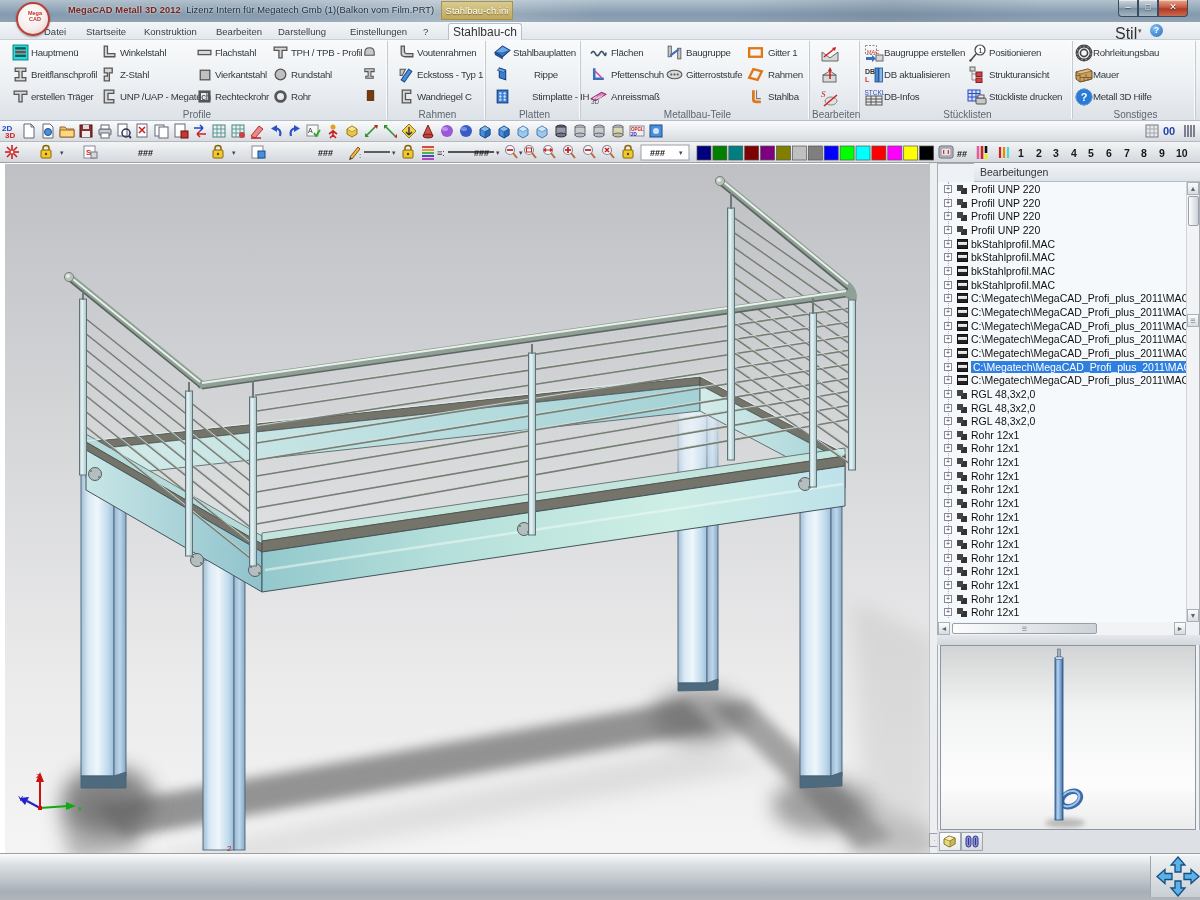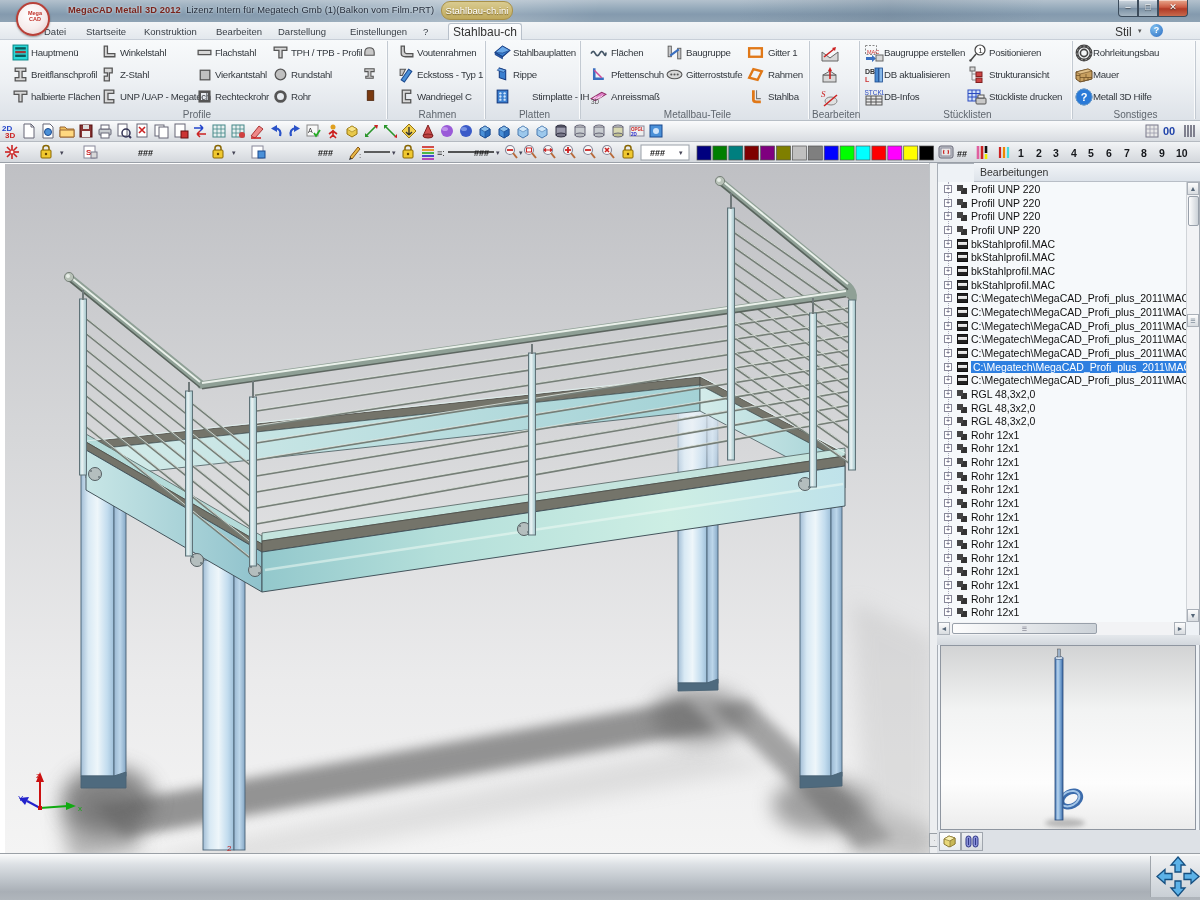--- a/index.html
+++ b/index.html
@@ -6,31 +6,31 @@
 #page{position:absolute;left:0;top:0;width:1200px;height:900px}
 .abs{position:absolute}
 
 #titlebar{left:0;top:0;width:1200px;height:22px;background:linear-gradient(180deg,#b3c1cd 0%,#94a9ba 40%,#849aae 65%,#8fa3b4 100%)}
 #titlebar .sheen{left:260px;top:0;width:420px;height:22px;background:linear-gradient(115deg,rgba(255,255,255,0) 0%,rgba(255,255,255,.25) 45%,rgba(255,255,255,0) 80%)}
 #titlebar .sheen2{left:700px;top:0;width:380px;height:22px;background:linear-gradient(100deg,rgba(70,90,110,0) 10%,rgba(70,90,110,.18) 50%,rgba(70,90,110,0) 90%)}
 #logo{left:16px;top:2px;width:34px;height:34px;border-radius:50%;background:radial-gradient(circle at 40% 35%,#ffffff 0%,#f6ecec 55%,#e0c8c8 100%);border:2px solid #b84038;z-index:60;box-shadow:0 1px 2px rgba(0,0,0,.35)}
 #logo .t{left:2px;top:7px;width:30px;font-size:5.5px;line-height:5.5px;color:#c03028;font-weight:bold;text-align:center}
 #title-text{left:68px;top:5px;font-size:9.3px;color:#252e3c;text-shadow:0 0 3px rgba(255,255,255,.8);letter-spacing:0.1px}
 #title-text b{color:#7a241c;font-weight:bold}
-#inibox{left:441px;top:1px;width:72px;height:19px;background:linear-gradient(180deg,#d9cb90,#bfa95c);border-radius:9px;border:1px solid #a8914a;color:#fff;font-size:9.5px;text-align:center;line-height:17px;text-shadow:0 1px 1px rgba(90,70,20,.8)}
+#inibox{left:441px;top:1px;width:72px;height:19px;background:linear-gradient(180deg,#d9cb90,#bfa95c);border-radius:0;border:1px solid #a8914a;color:#fff;font-size:9.5px;text-align:center;line-height:17px;text-shadow:0 1px 1px rgba(90,70,20,.8)}
 .winbtn{top:0;height:17px;border:1px solid #3c4c5c;border-top:none;box-shadow:inset 0 1px 0 rgba(255,255,255,.5)}
 #btnmin{left:1118px;width:20px;border-radius:0 0 0 4px;background:linear-gradient(180deg,#cfd8e0 0%,#93a5b5 50%,#7a90a4 51%,#a5b5c2 100%)}
 #btnmax{left:1138px;width:20px;background:linear-gradient(180deg,#cfd8e0 0%,#93a5b5 50%,#7a90a4 51%,#a5b5c2 100%)}
 #btncls{left:1158px;width:30px;border-radius:0 0 4px 0;background:linear-gradient(180deg,#e8a88e 0%,#cc5a42 45%,#b03a26 55%,#c86a4e 100%)}
 .winbtn span{position:absolute;left:0;top:0;width:100%;text-align:center;font-size:9px;line-height:15px;color:#fff;text-shadow:0 1px 1px #333}
 
 #menubar{left:0;top:22px;width:1200px;height:18px;background:linear-gradient(180deg,#f3f5f7,#e3e8ed);border-bottom:1px solid #c8cfd8}
 .mitem{top:26px;font-size:9.5px;color:#3a4048}
 #mtab{left:448px;top:23px;width:74px;height:17px;background:linear-gradient(180deg,#fdfdfe,#f0f3f6);border:1px solid #b8c0ca;border-bottom:none;border-radius:3px 3px 0 0;text-align:center;font-size:12px;line-height:16px;color:#333}
-#stil{left:1115px;top:25px;font-size:12px;color:#333}
+#stil{left:1115px;top:25px;font-size:16px;color:#333}
 #stilarrow{left:1138px;top:27px;font-size:7px;color:#555}
 #helpdot{left:1150px;top:24px;width:13px;height:13px;border-radius:50%;background:radial-gradient(circle at 35% 30%,#7ec0f0,#2a6ac0);color:#fff;font-size:9px;font-weight:bold;text-align:center;line-height:13px}
 
 #ribbon{left:0;top:40px;width:1200px;height:81px;background:linear-gradient(180deg,#f8fafb 0%,#eef1f4 50%,#dde2e8 100%);border-bottom:1px solid #b7bec6}
 .rgroup{top:41px;height:78px;border-right:1px solid #c3cad2;box-shadow:inset -1px 0 0 #fafbfc}
 .rlabel{top:109px;font-size:10px;color:#5f666e;text-align:center}
 .ritem{font-size:9.7px;letter-spacing:-0.3px;color:#33383e;white-space:nowrap}
 svg{display:block}
 
 #tbar1{left:0;top:121px;width:1200px;height:21px;background:linear-gradient(180deg,#fafbfc,#d8dce1);border-bottom:1px solid #b5bac1}
@@ -309,21 +309,21 @@
       <use href="#s-haupt"></use>
     </svg>
     <div class="abs ritem" style="left:31px;top:47px">Hauptmenü</div>
     <svg class="abs" style="left:12px;top:66px" width="17" height="17">
       <use href="#s-breit"></use>
     </svg>
     <div class="abs ritem" style="left:31px;top:69px">Breitflanschprofil</div>
     <svg class="abs" style="left:12px;top:88px" width="17" height="17">
       <use href="#s-tph"></use>
     </svg>
-    <div class="abs ritem" style="left:31px;top:91px">halbierte Flächen</div>
+    <div class="abs ritem" style="left:31px;top:91px">erstellen Träger</div>
     <svg class="abs" style="left:100px;top:44px" width="17" height="17">
       <use href="#s-winkel"></use>
     </svg>
     <div class="abs ritem" style="left:120px;top:47px">Winkelstahl</div>
     <svg class="abs" style="left:100px;top:66px" width="17" height="17">
       <use href="#s-z"></use>
     </svg>
     <div class="abs ritem" style="left:120px;top:69px">Z-Stahl</div>
     <svg class="abs" style="left:100px;top:88px" width="17" height="17">
       <use href="#s-unp"></use>
@@ -374,21 +374,21 @@
       <use href="#s-wand"></use>
     </svg>
     <div class="abs ritem" style="left:417px;top:91px">Wandriegel C</div>
     <svg class="abs" style="left:494px;top:44px" width="17" height="17">
       <use href="#s-platte"></use>
     </svg>
     <div class="abs ritem" style="left:513px;top:47px">Stahlbauplatten</div>
     <svg class="abs" style="left:494px;top:66px" width="17" height="17">
       <use href="#s-rippe"></use>
     </svg>
-    <div class="abs ritem" style="left:513px;top:69px">Rippe</div>
+    <div class="abs ritem" style="left:534px;top:69px">Rippe</div>
     <svg class="abs" style="left:494px;top:88px" width="17" height="17">
       <use href="#s-stirn"></use>
     </svg>
     <div class="abs ritem" style="left:532px;top:91px">Stirnplatte - IH</div>
     <svg class="abs" style="left:590px;top:44px" width="17" height="17">
       <use href="#s-flaech"></use>
     </svg>
     <div class="abs ritem" style="left:611px;top:47px">Flächen</div>
     <svg class="abs" style="left:590px;top:66px" width="17" height="17">
       <use href="#s-pfett"></use>

